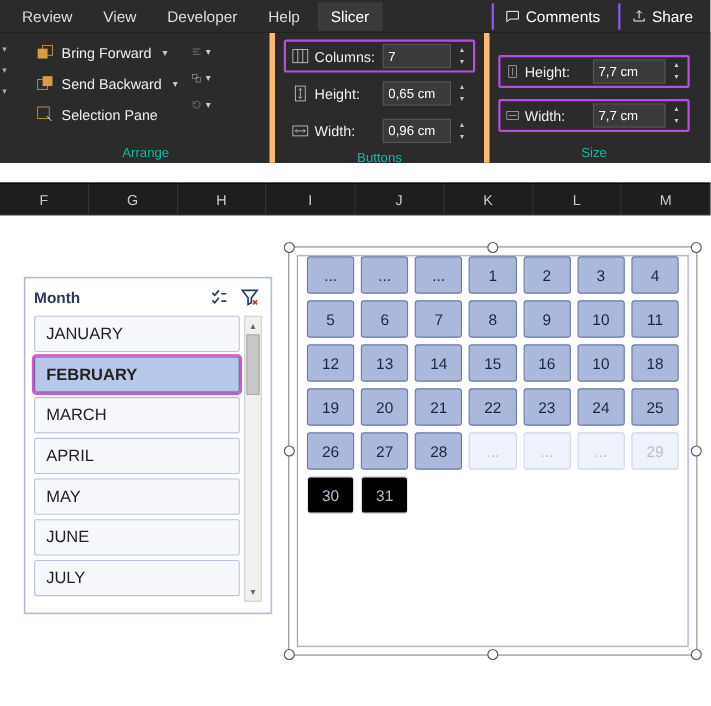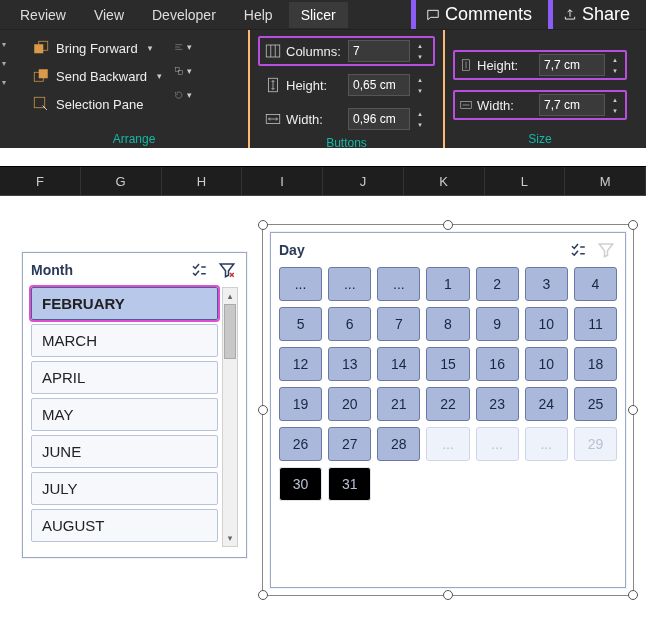--- a/index.html
+++ b/index.html
@@ -40,37 +40,37 @@
     margin-left: auto;
     display: flex;
     gap: 6px;
     padding-right: 6px;
   }
   .cmd-btn {
     display: flex;
     align-items: center;
     gap: 5px;
     padding: 4px 10px;
-    font-size: 18px;
+    font-size: 14px;
     color: #fff;
     cursor: pointer;
-    border-left: 5px solid #8b5cf6;
+    border-left: 2px solid #8b5cf6;
   }
   .cmd-btn svg { width: 14px; height: 14px; stroke: #fff; fill: none; }
 
   .ribbon-body {
     display: flex;
     height: 118px;
     background: #2b2b2b;
   }
   .rgroup {
     display: flex;
     flex-direction: column;
     padding: 6px 8px 2px 8px;
-    border-right: 2px solid #fdba74;
+    border-right: 5px solid #fdba74;
     position: relative;
   }
   .rgroup-label {
     text-align: center;
     font-size: 12px;
     color: #14b8a6;
     padding-top: 2px;
     margin-top: auto;
   }
   .rgroup-content {
@@ -466,27 +466,27 @@
       <span class="slicer-hbtn">
           <svg viewBox="0 0 24 24" fill="none" stroke="#2b3a5a" stroke-width="2">
             <path d="M3 4h18l-7 9v6l-4 2v-8z"></path>
             <path d="M16 16l5 5M21 16l-5 5" stroke="#c0392b"></path>
           </svg>
         </span>
     </div>
     <div class="slicer-body" style="height:calc(100% - 36px);">
       <div class="month-list" style="height:100%;">
         <div class="month-col" id="month-col">
+            <div class="month-item">JANUARY</div>
             <div class="month-item selected">FEBRUARY</div>
             <div class="month-item">MARCH</div>
             <div class="month-item">APRIL</div>
             <div class="month-item">MAY</div>
             <div class="month-item">JUNE</div>
             <div class="month-item">JULY</div>
-            <div class="month-item">AUGUST</div>
           </div>
         <div class="vscroll">
           <div class="arrow">▴</div>
           <div class="track">
               <div class="thumb"></div>
             </div>
           <div class="arrow">▾</div>
         </div>
       </div>
     </div>
@@ -497,33 +497,20 @@
     <div class="handle" style="left:calc(50% - 5px);top:-5px;"></div>
     <div class="handle" style="right:-5px;top:-5px;"></div>
     <div class="handle" style="left:-5px;top:calc(50% - 5px);"></div>
     <div class="handle" style="right:-5px;top:calc(50% - 5px);"></div>
     <div class="handle" style="left:-5px;bottom:-5px;"></div>
     <div class="handle" style="left:calc(50% - 5px);bottom:-5px;"></div>
     <div class="handle" style="right:-5px;bottom:-5px;"></div>
   </div>
 
   <div class="slicer" style="left:270px;top:36px;width:356px;height:356px;">
-    <div class="slicer-header">
-      <span class="slicer-title">Day</span>
-      <span class="slicer-hbtn">
-          <svg viewBox="0 0 24 24" fill="none" stroke="#2b3a5a" stroke-width="2">
-            <path d="M4 7l3 3 5-6M4 16l3 3 5-6M15 8h6M15 17h6"></path>
-          </svg>
-        </span>
-      <span class="slicer-hbtn" style="opacity:0.4">
-          <svg viewBox="0 0 24 24" fill="none" stroke="#888" stroke-width="2">
-            <path d="M3 4h18l-7 9v6l-4 2v-8z"></path>
-          </svg>
-        </span>
-    </div>
     <div class="slicer-body">
       <div class="day-grid" id="day-grid">
           <div class="day-cell">...</div>
           <div class="day-cell">...</div>
           <div class="day-cell">...</div>
           <div class="day-cell">1</div>
           <div class="day-cell">2</div>
           <div class="day-cell">3</div>
           <div class="day-cell">4</div>
           <div class="day-cell">5</div>

